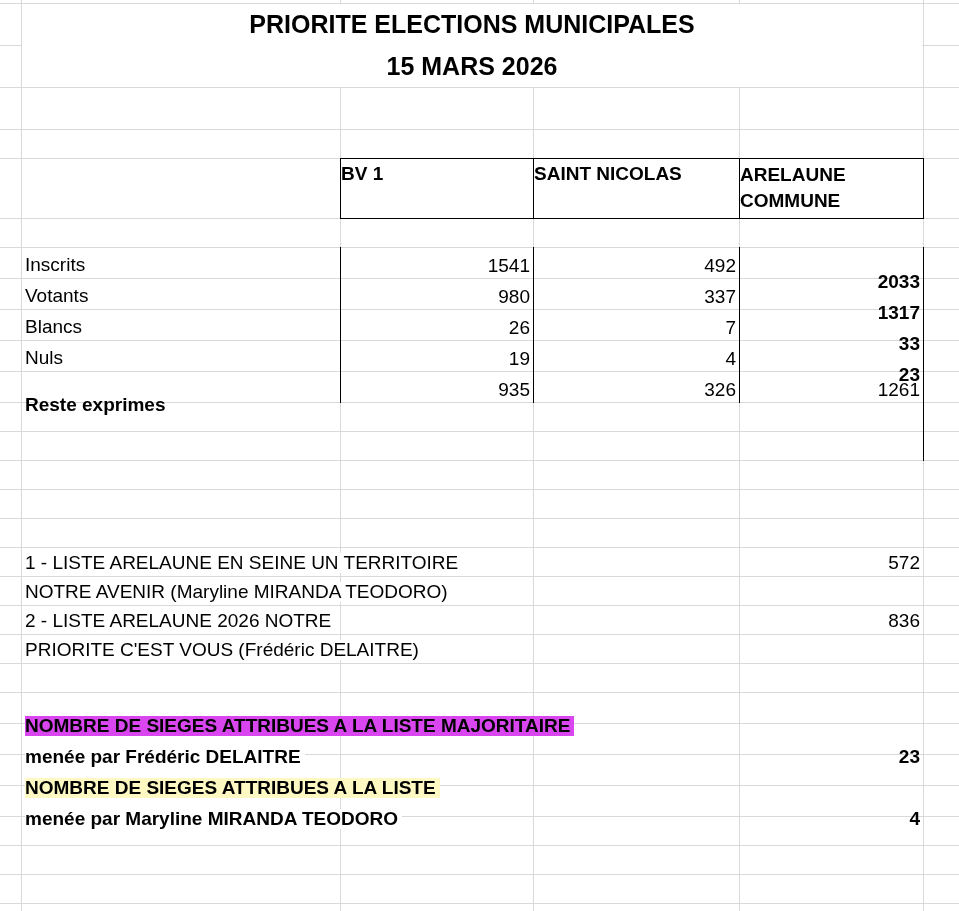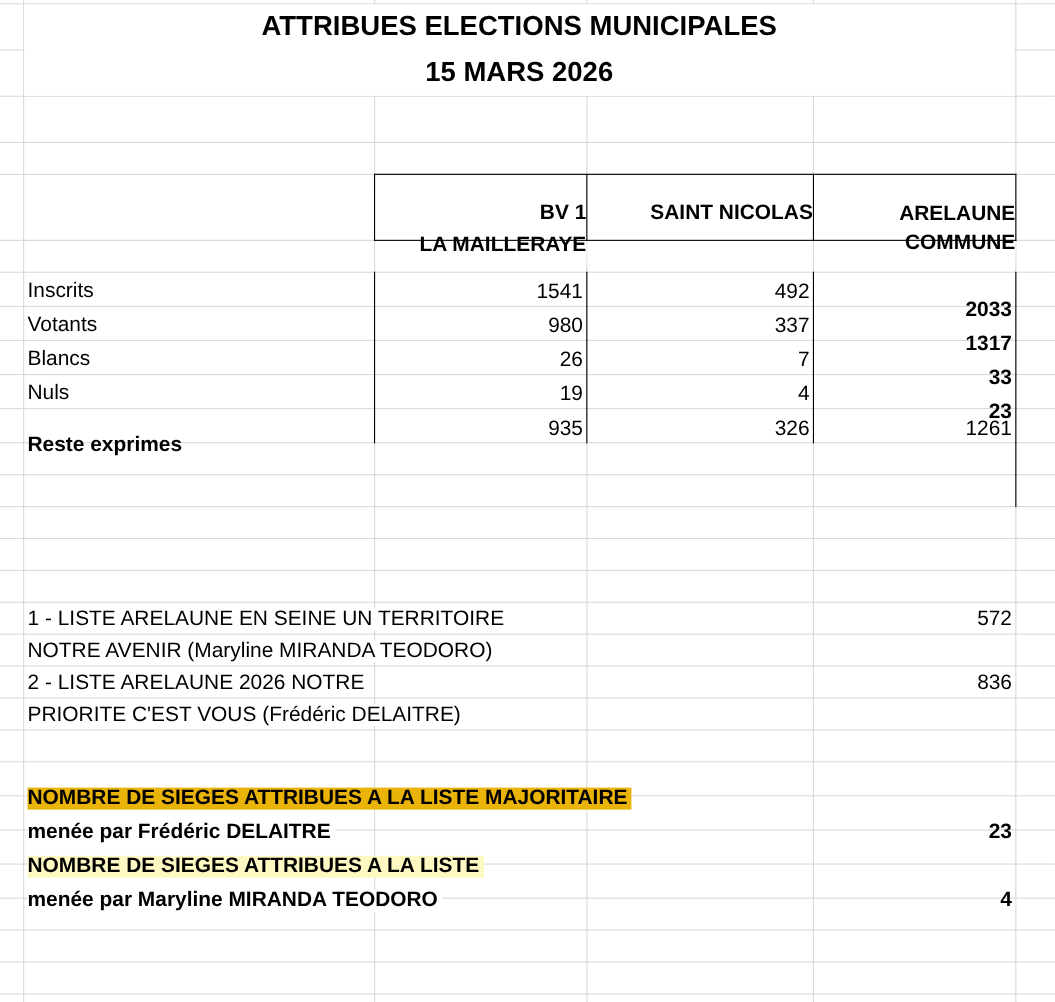--- a/index.html
+++ b/index.html
@@ -6,21 +6,21 @@
   body { width:959px; height:911px; position:relative; overflow:hidden;
          font-family:"Liberation Sans", "DejaVu Sans", sans-serif; color:#000; }
   .grid { position:absolute; inset:0; pointer-events:none; }
   .hl { position:absolute; left:0; width:959px; height:1px; background:#d9d9d9; }
   .vl { position:absolute; top:0; height:911px; width:1px; background:#d9d9d9; }
   .cell { position:absolute; white-space:nowrap; font-size:19px; line-height:20px; }
   .bold { font-weight:bold;margin-top:16px; }
   .right { text-align:right; }
   .title { position:absolute; left:0; width:944px; text-align:center; font-weight:bold; font-size:25px; }
   .bk { position:absolute; background:#000; }
-  .hdr { position:absolute; background:#fff; text-align:right; font-weight:bold; font-size:19px; line-height:29px;margin-top:20px; }
+  .hdr { position:absolute; background:#fff; text-align:left; font-weight:bold; font-size:19px; line-height:29px; }
 </style>
 </head>
 <body>
 
 <div class="grid">
   <div class="vl" style="left:21px"></div>
   <div class="vl" style="left:340px"></div>
   <div class="vl" style="left:533px"></div>
   <div class="vl" style="left:739px"></div>
   <div class="vl" style="left:923px"></div>
@@ -49,27 +49,26 @@
   <div class="hl" style="top:723px"></div>
   <div class="hl" style="top:754px"></div>
   <div class="hl" style="top:785px"></div>
   <div class="hl" style="top:816px"></div>
   <div class="hl" style="top:845px"></div>
   <div class="hl" style="top:874px"></div>
   <div class="hl" style="top:903px"></div>
 </div>
 
 <div style="position:absolute;left:22px;top:4px;width:900px;height:83px;background:#fff;"></div>
-<div class="title" style="top:10px">ATTRIBUES ELECTIONS MUNICIPALES</div>
+<div class="title" style="top:10px">PRIORITE ELECTIONS MUNICIPALES</div>
 <div class="title" style="top:52px">15 MARS 2026</div>
 
 <div>
   <div class="hdr" style="left:341px;top:159px;width:192px;height:59px;">
     <div>BV 1</div>
-    <div>LA MAILLERAYE</div>
   </div>
   <div class="hdr" style="left:534px;top:159px;width:205px;height:59px;">
     <div>SAINT NICOLAS</div>
   </div>
   <div class="hdr" style="left:740px;top:159px;width:183px;height:59px;line-height:26px;padding-top:3px;box-sizing:border-box;">
     <div>ARELAUNE</div>
     <div>COMMUNE</div>
   </div>
 
   <div class="bk" style="left:340px;top:158px;width:584px;height:1px;"></div>
@@ -121,19 +120,19 @@
 <div>
   <div class="cell" style="left:25px;top:553px;background:#fff;padding-right:4px">1 - LISTE ARELAUNE EN SEINE UN TERRITOIRE</div>
   <div class="cell right" style="left:742px;width:178px;top:553px">572</div>
   <div class="cell" style="left:25px;top:582px;background:#fff;padding-right:4px">NOTRE AVENIR (Maryline MIRANDA TEODORO)</div>
   <div class="cell" style="left:25px;top:611px;background:#fff;padding-right:4px">2 - LISTE ARELAUNE 2026 NOTRE</div>
   <div class="cell right" style="left:742px;width:178px;top:611px">836</div>
   <div class="cell" style="left:25px;top:640px;background:#fff;padding-right:4px">PRIORITE C'EST VOUS (Frédéric DELAITRE)</div>
 </div>
 
 <div>
-  <div class="cell bold" style="left:25px;top:700px;background:#eab308;padding-right:4px">NOMBRE DE SIEGES ATTRIBUES A LA LISTE MAJORITAIRE</div>
+  <div class="cell bold" style="left:25px;top:700px;background:#d946ef;padding-right:4px">NOMBRE DE SIEGES ATTRIBUES A LA LISTE MAJORITAIRE</div>
   <div class="cell bold" style="left:25px;top:731px;background:#fff;padding-right:4px">menée par Frédéric DELAITRE</div>
   <div class="cell right bold" style="left:742px;width:178px;top:731px">23</div>
   <div class="cell bold" style="left:25px;top:762px;background:#fef9c3;padding-right:4px">NOMBRE DE SIEGES ATTRIBUES A LA LISTE</div>
   <div class="cell bold" style="left:25px;top:793px;background:#fff;padding-right:4px">menée par Maryline MIRANDA TEODORO</div>
   <div class="cell right bold" style="left:742px;width:178px;top:793px">4</div>
 </div>
 
 </body></html>

